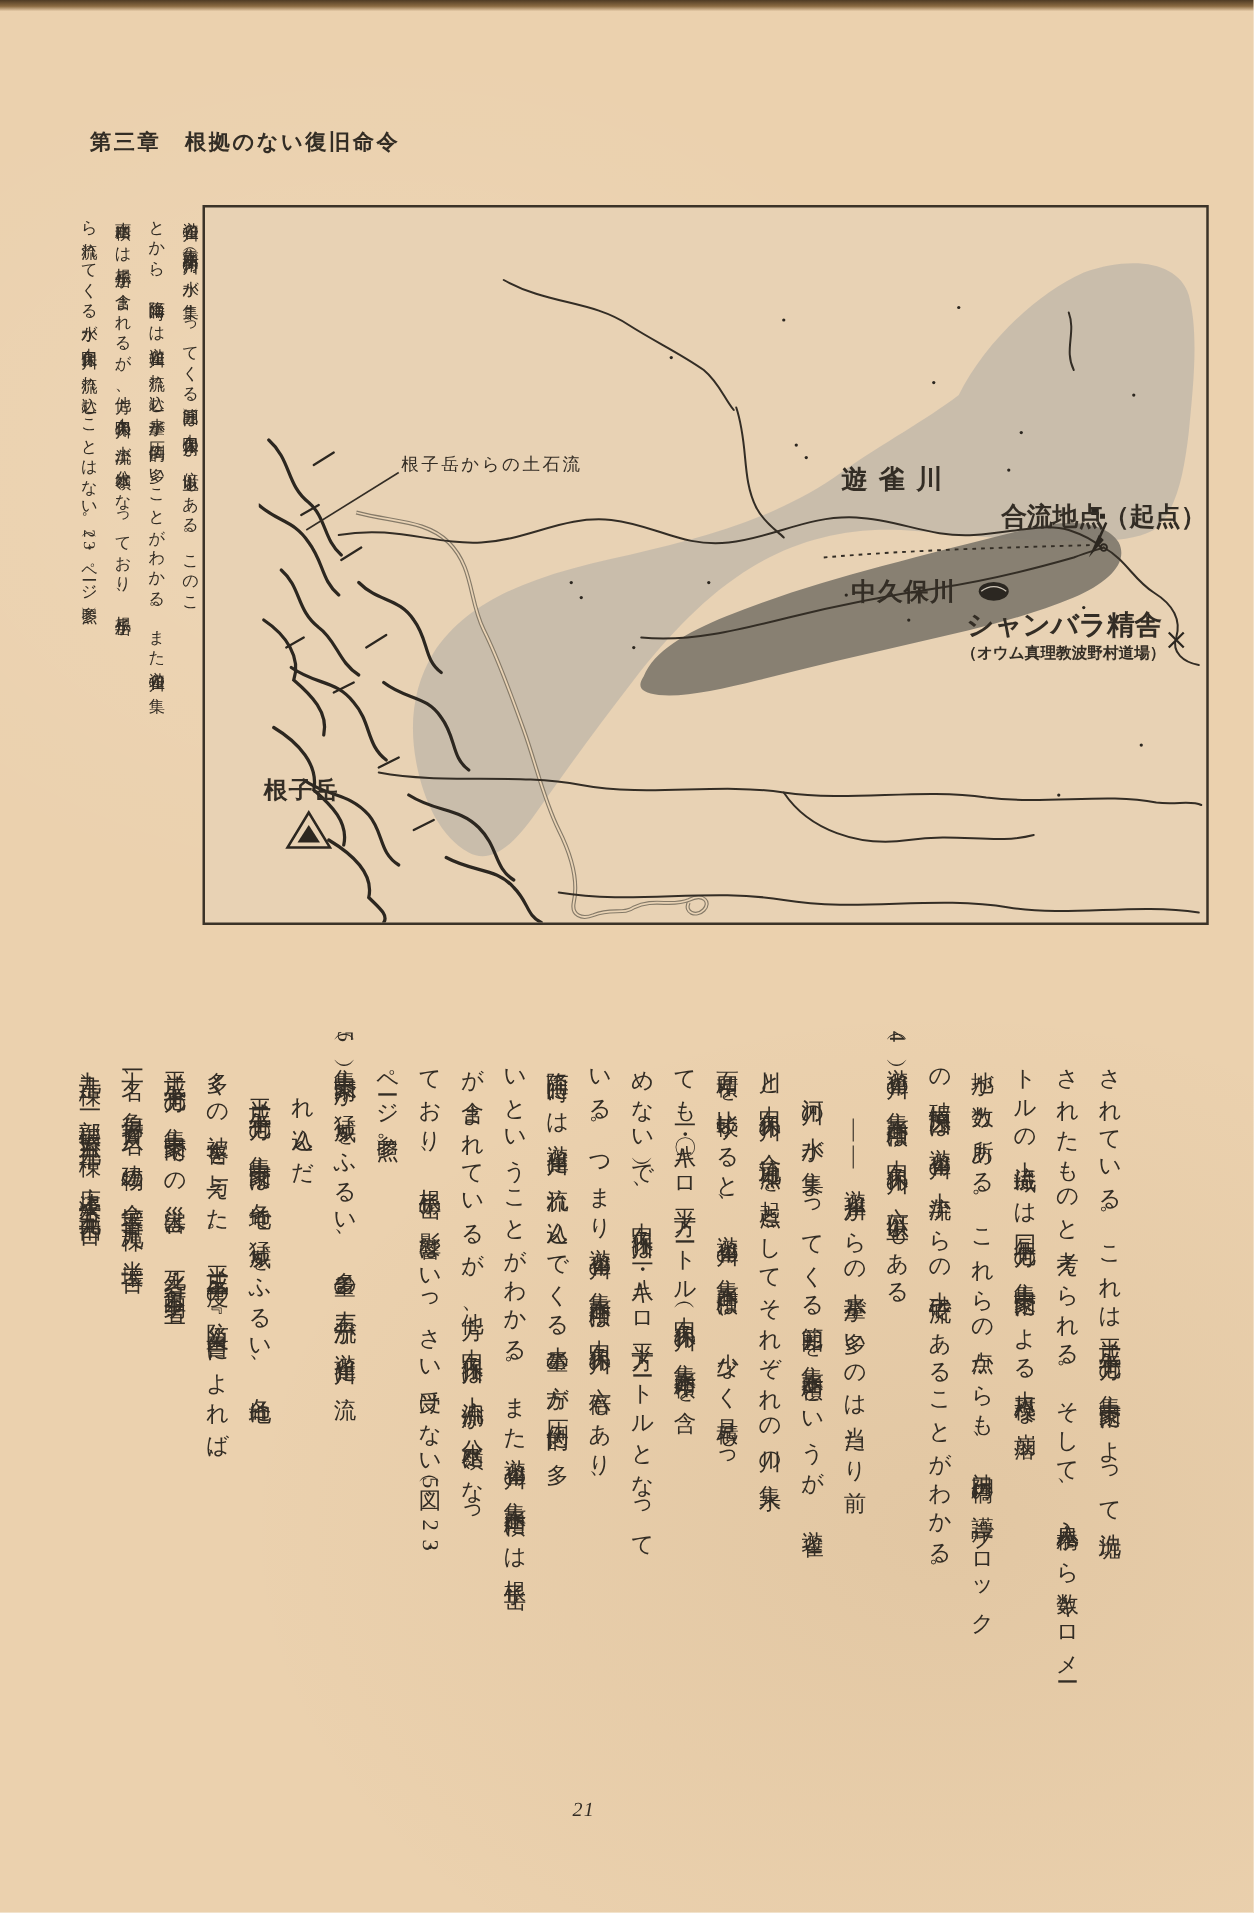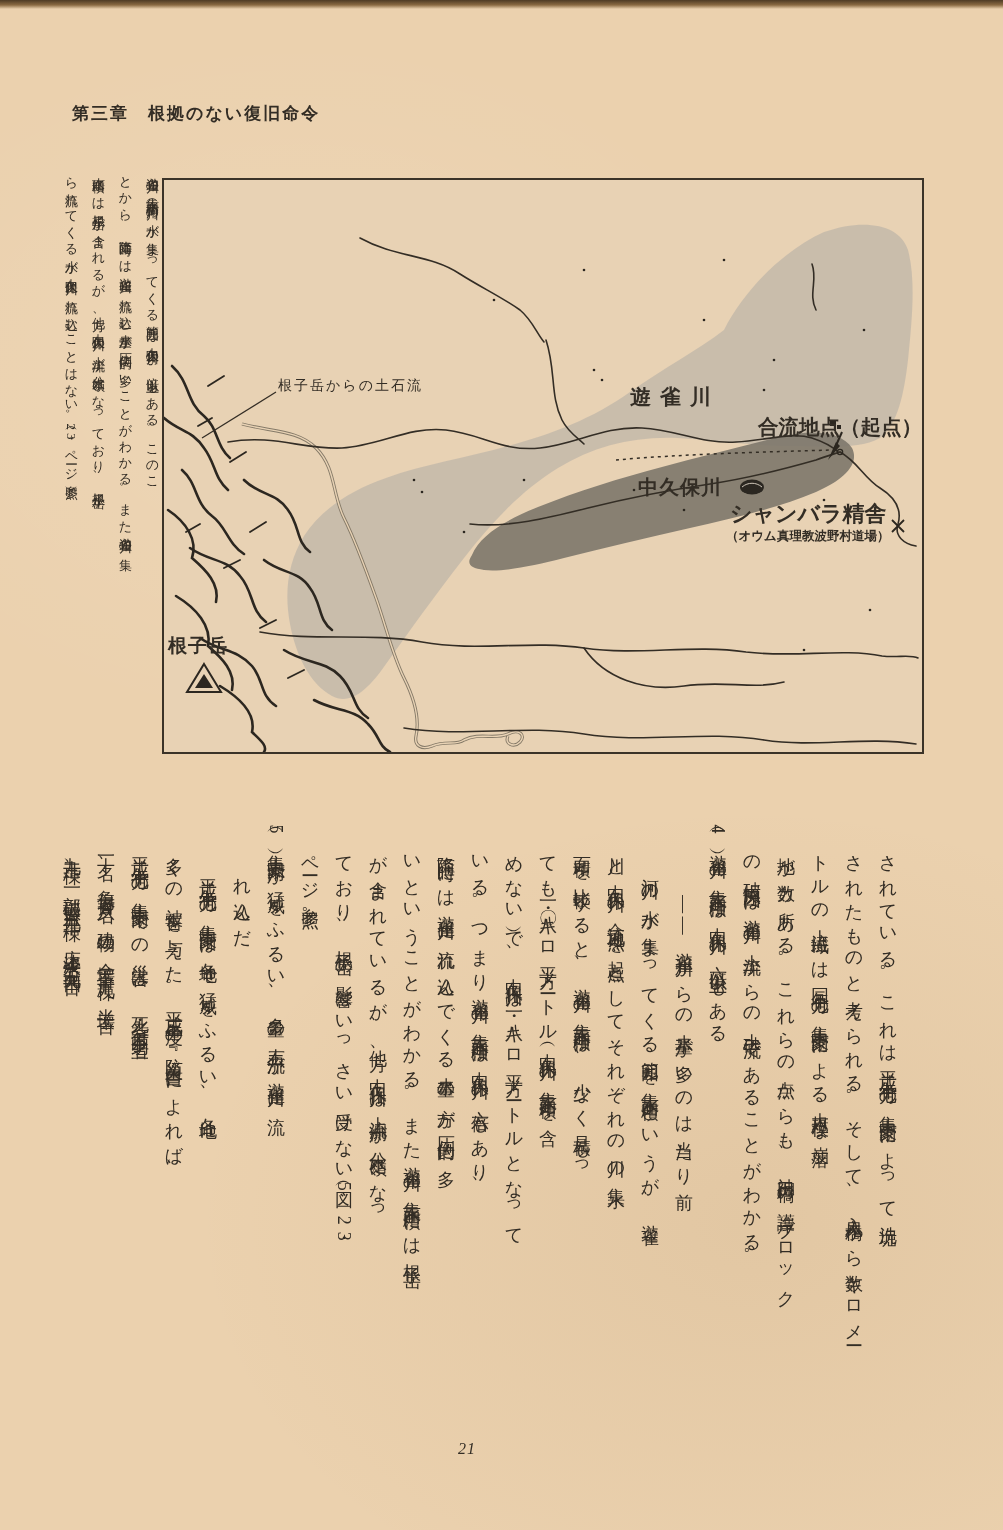--- a/index.html
+++ b/index.html
@@ -35,22 +35,22 @@
     writing-mode:vertical-rl;text-orientation:mixed;
     box-sizing:border-box;overflow:visible;white-space:nowrap;
   }
   #figure-caption{
     position:absolute;left:58px;top:167px;width:108px;height:590px;
     display:flex;flex-direction:row-reverse;justify-content:flex-start;
     font-size:13px;letter-spacing:1.5px;line-height:27px;
   }
   #figure-caption .vcol{flex:0 0 27px;width:27px;height:100%;}
   #map-frame{
-    position:absolute;left:162px;top:178px;width:758px;height:572px;
-    border:2px solid #3b3328;background:var(--map_paper);box-sizing:content-box;
+    position:absolute;left:162px;top:164px;width:758px;height:572px;
+    border:2px solid #3b3328;background:var(--map_paper);box-sizing:content-box;padding-left:43px;
   }
   #map-frame svg{display:block;width:758px;height:572px;}
   .shade-light{fill:var(--shade_light);opacity:.62;}
   .shade-dark{fill:var(--shade_dark);opacity:.92;}
   .stream{fill:none;stroke:var(--ink);stroke-width:1.6;stroke-linecap:round;}
   .divide{fill:none;stroke:var(--ink);stroke-width:1.5;stroke-dasharray:3 4;}
   .debris{fill:none;stroke:#2c2720;stroke-width:2.6;stroke-linecap:round;}
   .debris-thin{fill:none;stroke:#2c2720;stroke-width:1.8;stroke-linecap:round;}
   .road-casing{fill:none;stroke:var(--road);stroke-width:3.2;}
   .road-fill{fill:none;stroke:var(--map_paper);stroke-width:1.4;}

